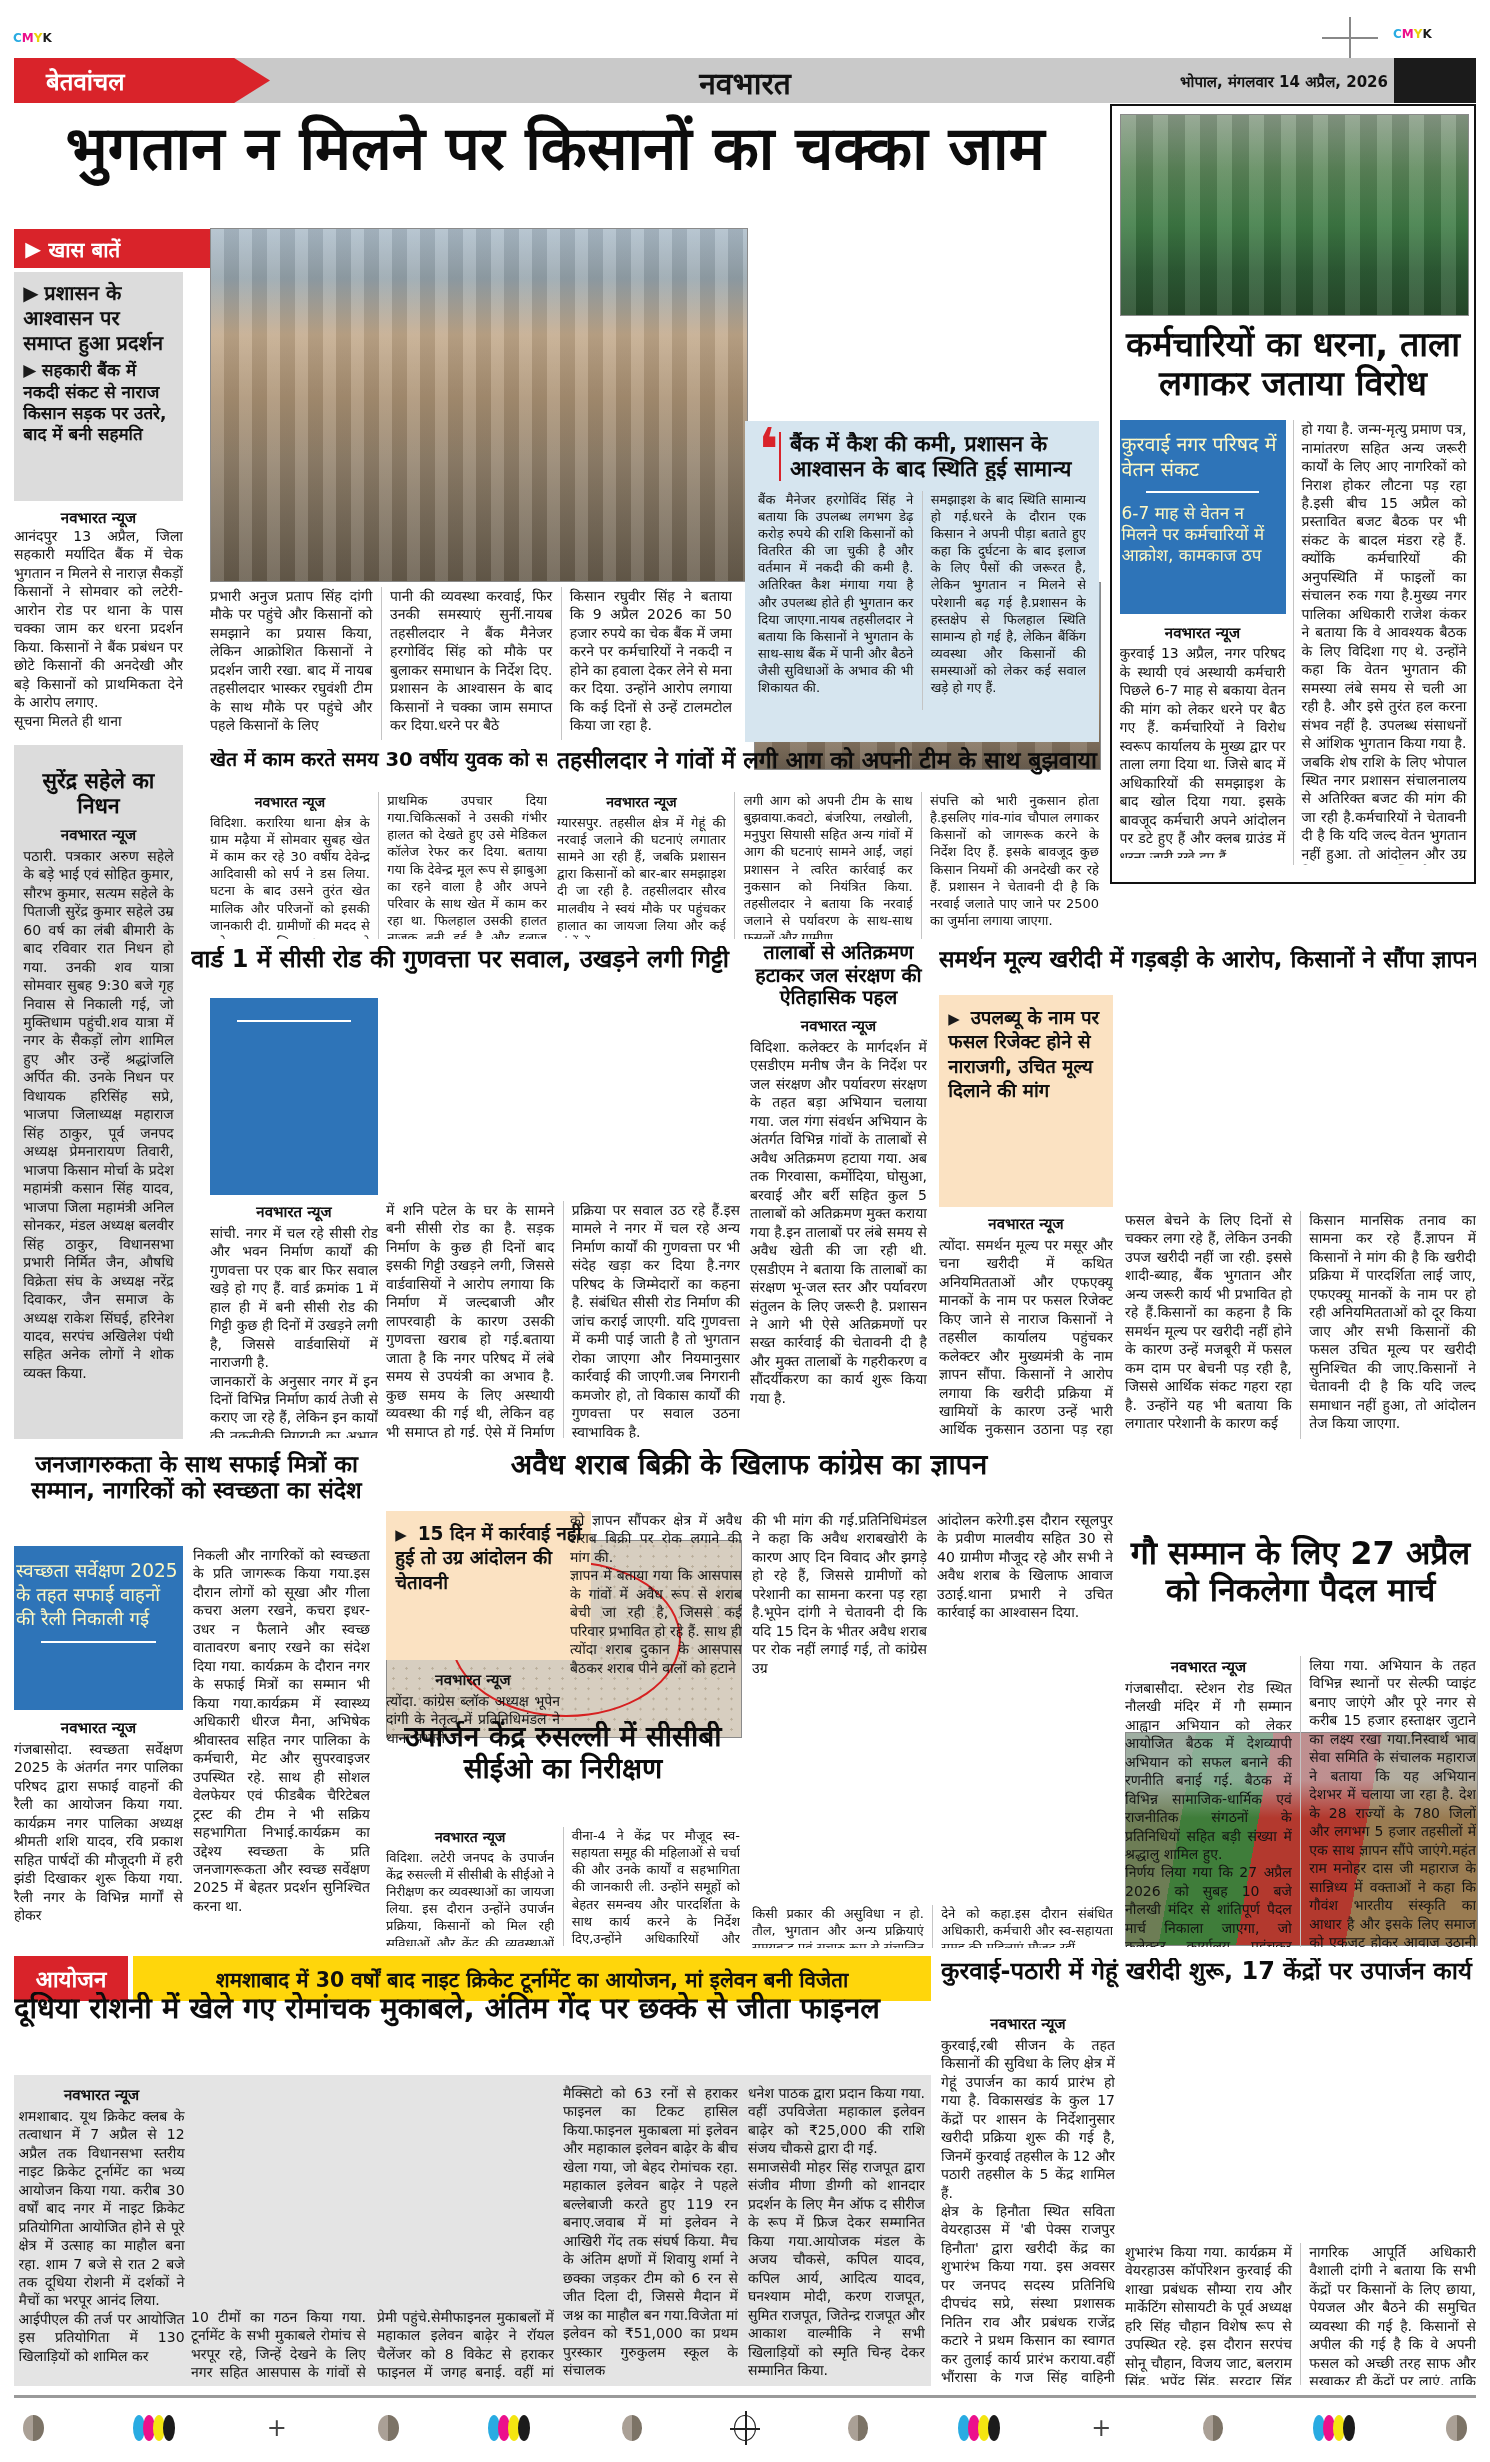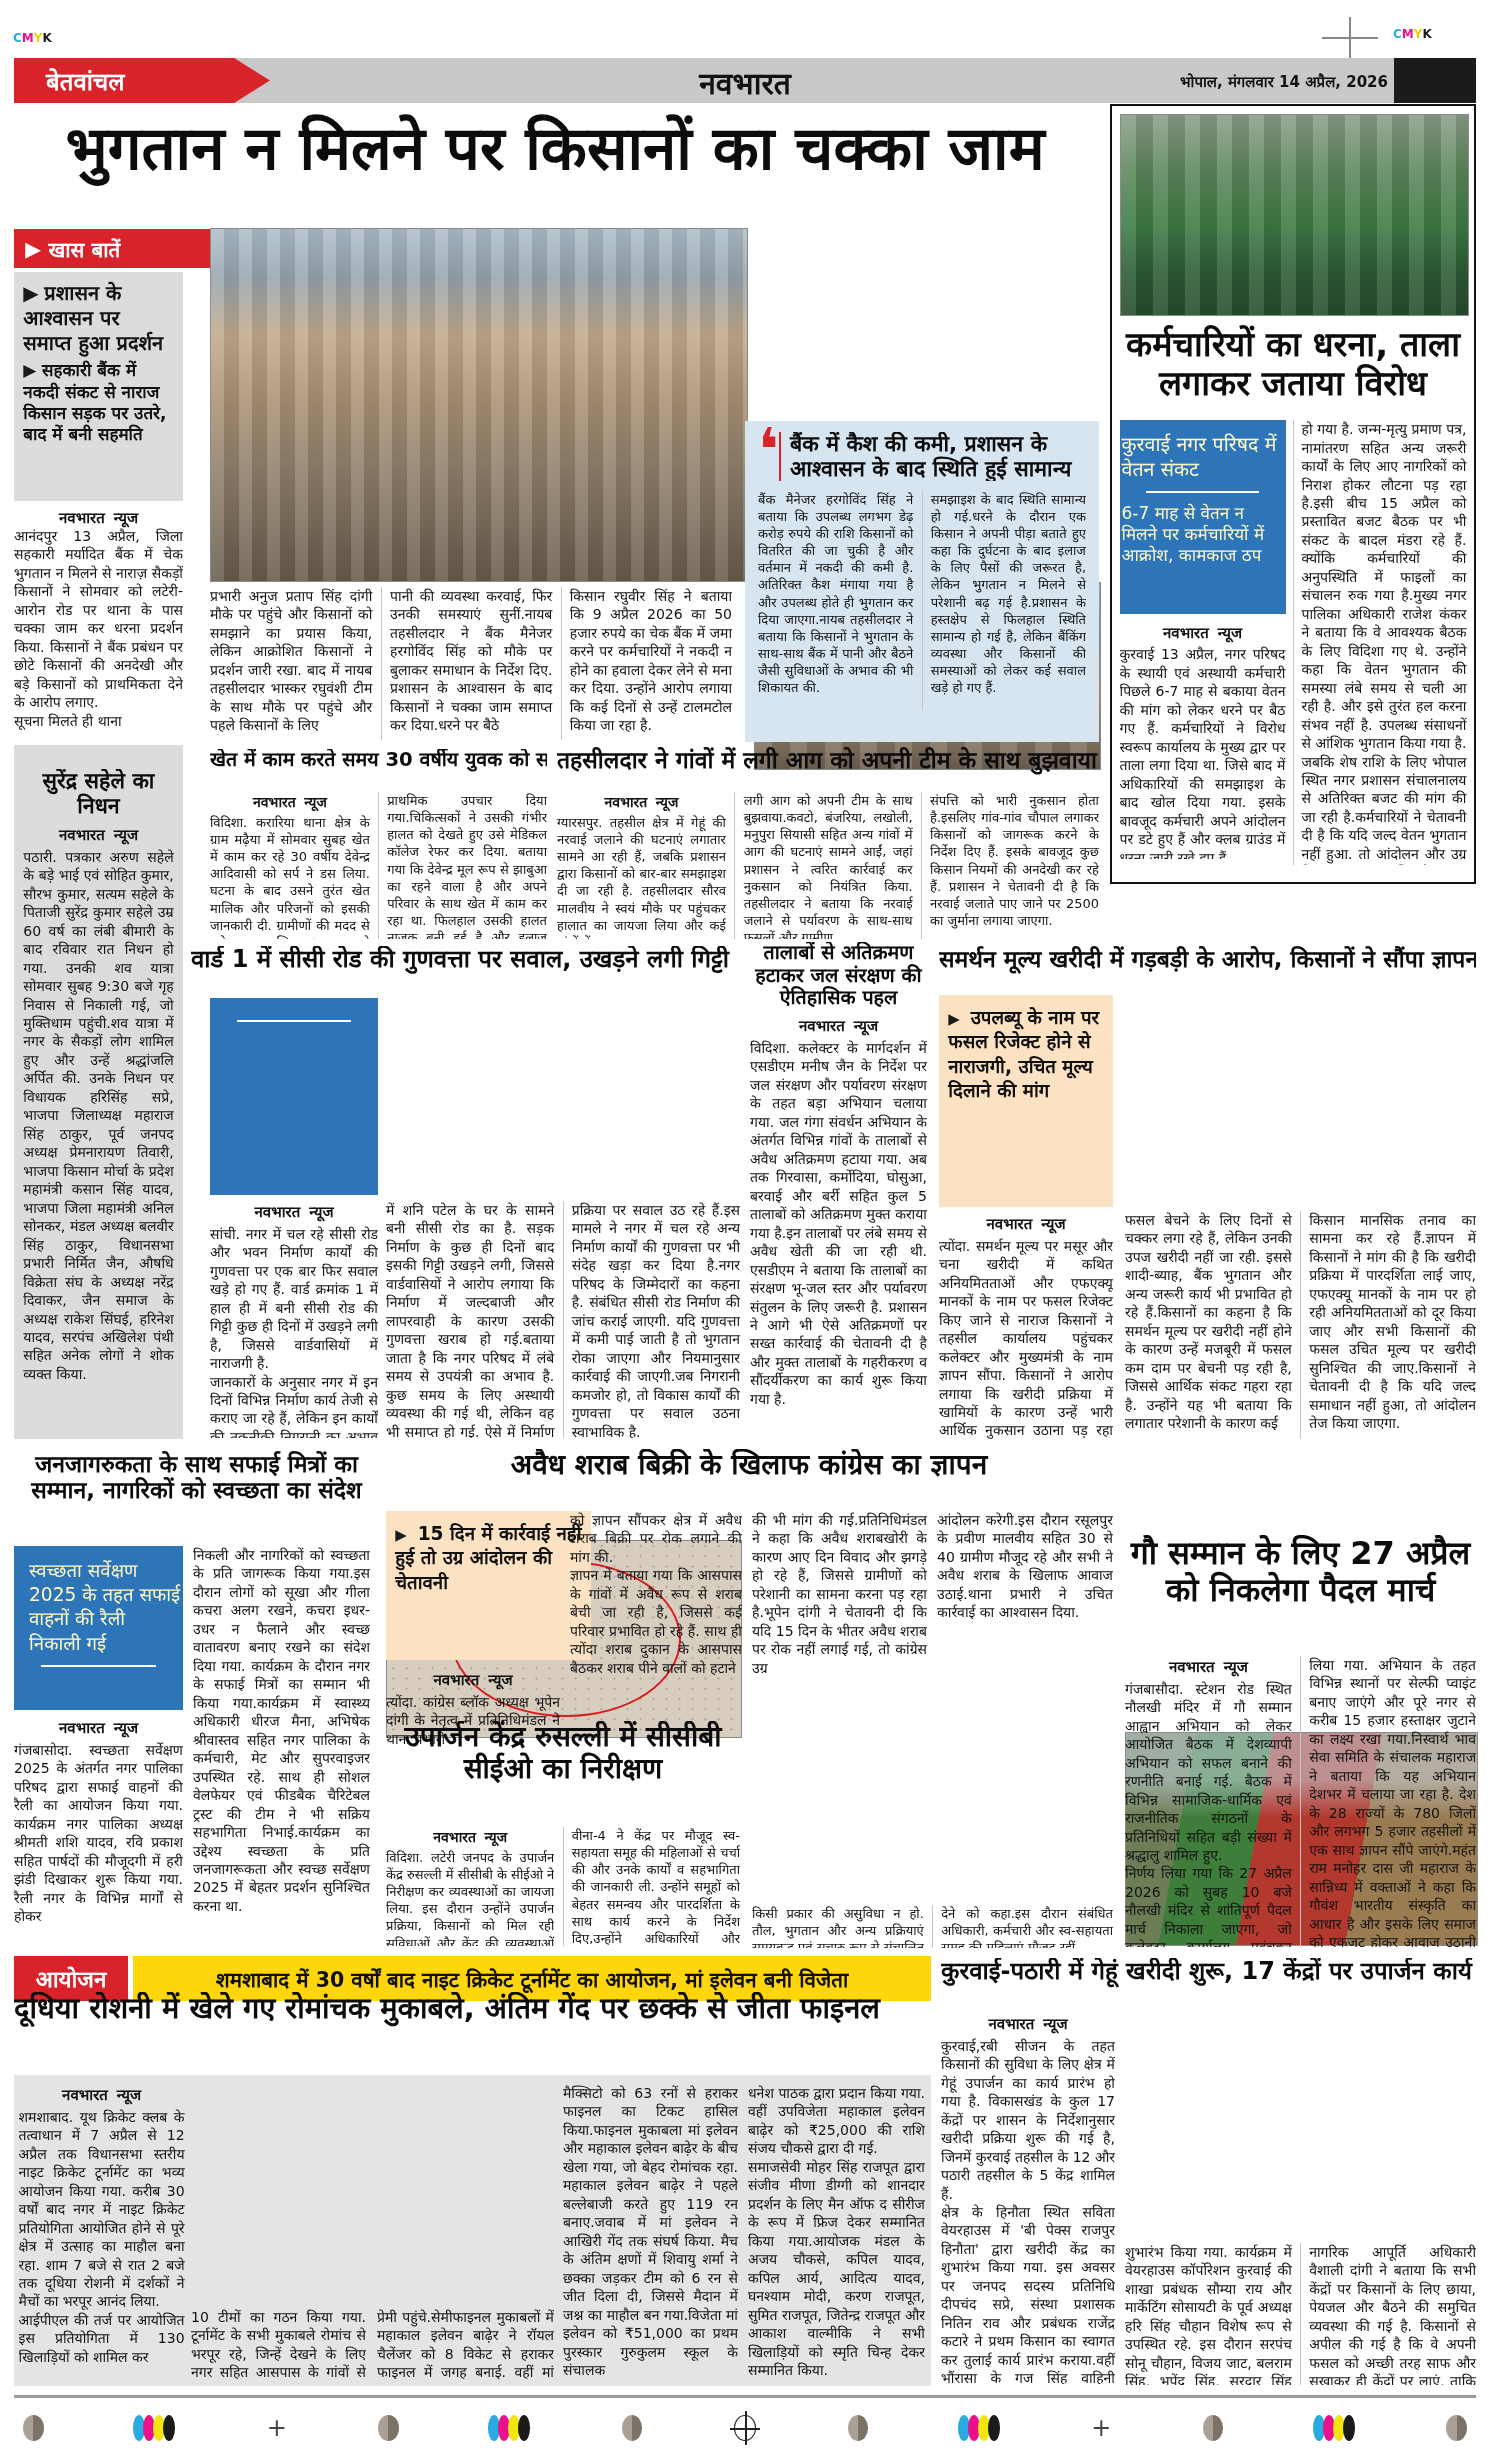--- a/index.html
+++ b/index.html
@@ -1,21 +1,21 @@
 <!DOCTYPE html>
 <html style="font-size:15px"><head>
 <meta charset="utf-8">
 <style>
   html,body{margin:0;padding:0;background:#fff;}
   .page{position:relative;width:1490px;height:2462px;background:#ffffff;
         font-family:"DejaVu Sans",sans-serif;color:#121212;overflow:hidden;}
   .abs{position:absolute;}
   .bodytxt{font-size:14px;line-height:1.32;text-align:justify;white-space:pre-line;overflow:hidden;}
   .small{font-size:13px;}
-  .byline{font-weight:bold;text-align:center;font-size:15px;margin:0 0 2.8px 0;font-family:Liberation Mono, monospace;}
+  .byline{font-weight:bold;text-align:center;font-size:15px;margin:0 0 2.8px 0;}
   .cols{display:flex;height:100%;overflow:hidden;}
   .cols>div{flex:1;padding:0 8.4px;overflow:hidden;}
   .cols>div:first-child{padding-left:0;}
   .cols>div:last-child{padding-right:0;padding-left:8px;}
   .cols>div+div{border-left:0.9px solid #c4c4c4;}
   .hl{font-weight:bold;color:#0c0c0c;overflow:hidden;line-height:1.15;}
   .one{white-space:nowrap;}
   .ctr{text-align:center;}
   .photo{border:0.9px solid #8a8a8a;overflow:hidden;position:relative;}
   .bluebox{background:#2e74b8;color:#fef9c3;font-weight:normal;padding:13px 2px;overflow:hidden;}
@@ -205,21 +205,21 @@
   </div>
   <div class="abs" style="left:1125px;top:1211px;width:351px;height:228px;">
     <div class="cols">
       <div class="bodytxt">फसल बेचने के लिए दिनों से चक्कर लगा रहे हैं, लेकिन उनकी उपज खरीदी नहीं जा रही. इससे शादी-ब्याह, बैंक भुगतान और अन्य जरूरी कार्य भी प्रभावित हो रहे हैं.किसानों का कहना है कि समर्थन मूल्य पर खरीदी नहीं होने के कारण उन्हें मजबूरी में फसल कम दाम पर बेचनी पड़ रही है, जिससे आर्थिक संकट गहरा रहा है. उन्होंने यह भी बताया कि लगातार परेशानी के कारण कई</div>
       <div class="bodytxt">किसान मानसिक तनाव का सामना कर रहे हैं.ज्ञापन में किसानों ने मांग की है कि खरीदी प्रक्रिया में पारदर्शिता लाई जाए, एफएक्यू मानकों के नाम पर हो रही अनियमितताओं को दूर किया जाए और सभी किसानों की फसल उचित मूल्य पर खरीदी सुनिश्चित की जाए.किसानों ने चेतावनी दी है कि यदि जल्द समाधान नहीं हुआ, तो आंदोलन तेज किया जाएगा.</div>
     </div>
   </div>
 
   <div class="abs hl ctr" style="left:14px;top:1451px;width:365px;height:88px;font-size:23px;">जनजागरुकता के साथ सफाई मित्रों का सम्मान, नागरिकों को स्वच्छता का संदेश</div>
   <div class="abs bluebox" style="left:14px;top:1546px;width:169px;height:164px;box-sizing:border-box;">
-    <div style="font-size:18.6px;line-height:1.3;margin-left:13px;">स्वच्छता सर्वेक्षण 2025 के तहत सफाई वाहनों की रैली निकाली गई</div>
+    <div style="font-size:18.6px;line-height:1.3;">स्वच्छता सर्वेक्षण 2025 के तहत सफाई वाहनों की रैली निकाली गई</div>
     <div class="divider"></div>
   </div>
   <div class="abs" style="left:14px;top:1717px;width:169px;height:229px;overflow:hidden;">
     <div class="byline">नवभारत न्यूज</div>
     <div class="bodytxt">गंजबासोदा. स्वच्छता सर्वेक्षण 2025 के अंतर्गत नगर पालिका परिषद द्वारा सफाई वाहनों की रैली का आयोजन किया गया. कार्यक्रम नगर पालिका अध्यक्ष श्रीमती शशि यादव, रवि प्रकाश सहित पार्षदों की मौजूदगी में हरी झंडी दिखाकर शुरू किया गया. रैली नगर के विभिन्न मार्गों से होकर</div>
   </div>
   <div class="abs bodytxt" style="left:193px;top:1546px;width:177px;height:400px;">निकली और नागरिकों को स्वच्छता के प्रति जागरूक किया गया.इस दौरान लोगों को सूखा और गीला कचरा अलग रखने, कचरा इधर-उधर न फैलाने और स्वच्छ वातावरण बनाए रखने का संदेश दिया गया. कार्यक्रम के दौरान नगर के सफाई मित्रों का सम्मान भी किया गया.कार्यक्रम में स्वास्थ्य अधिकारी धीरज मैना, अभिषेक श्रीवास्तव सहित नगर पालिका के कर्मचारी, मेट और सुपरवाइजर उपस्थित रहे. साथ ही सोशल वेलफेयर एवं फीडबैक चैरिटेबल ट्रस्ट की टीम ने भी सक्रिय सहभागिता निभाई.कार्यक्रम का उद्देश्य स्वच्छता के प्रति जनजागरूकता और स्वच्छ सर्वेक्षण 2025 में बेहतर प्रदर्शन सुनिश्चित करना था.</div>
 
   <div class="abs hl one ctr" style="left:386px;top:1449px;width:726px;height:52px;font-size:28px;">अवैध शराब बिक्री के खिलाफ कांग्रेस का ज्ञापन</div>
   <div class="abs creambox" style="left:386px;top:1511px;width:205px;height:149px;box-sizing:border-box;">

